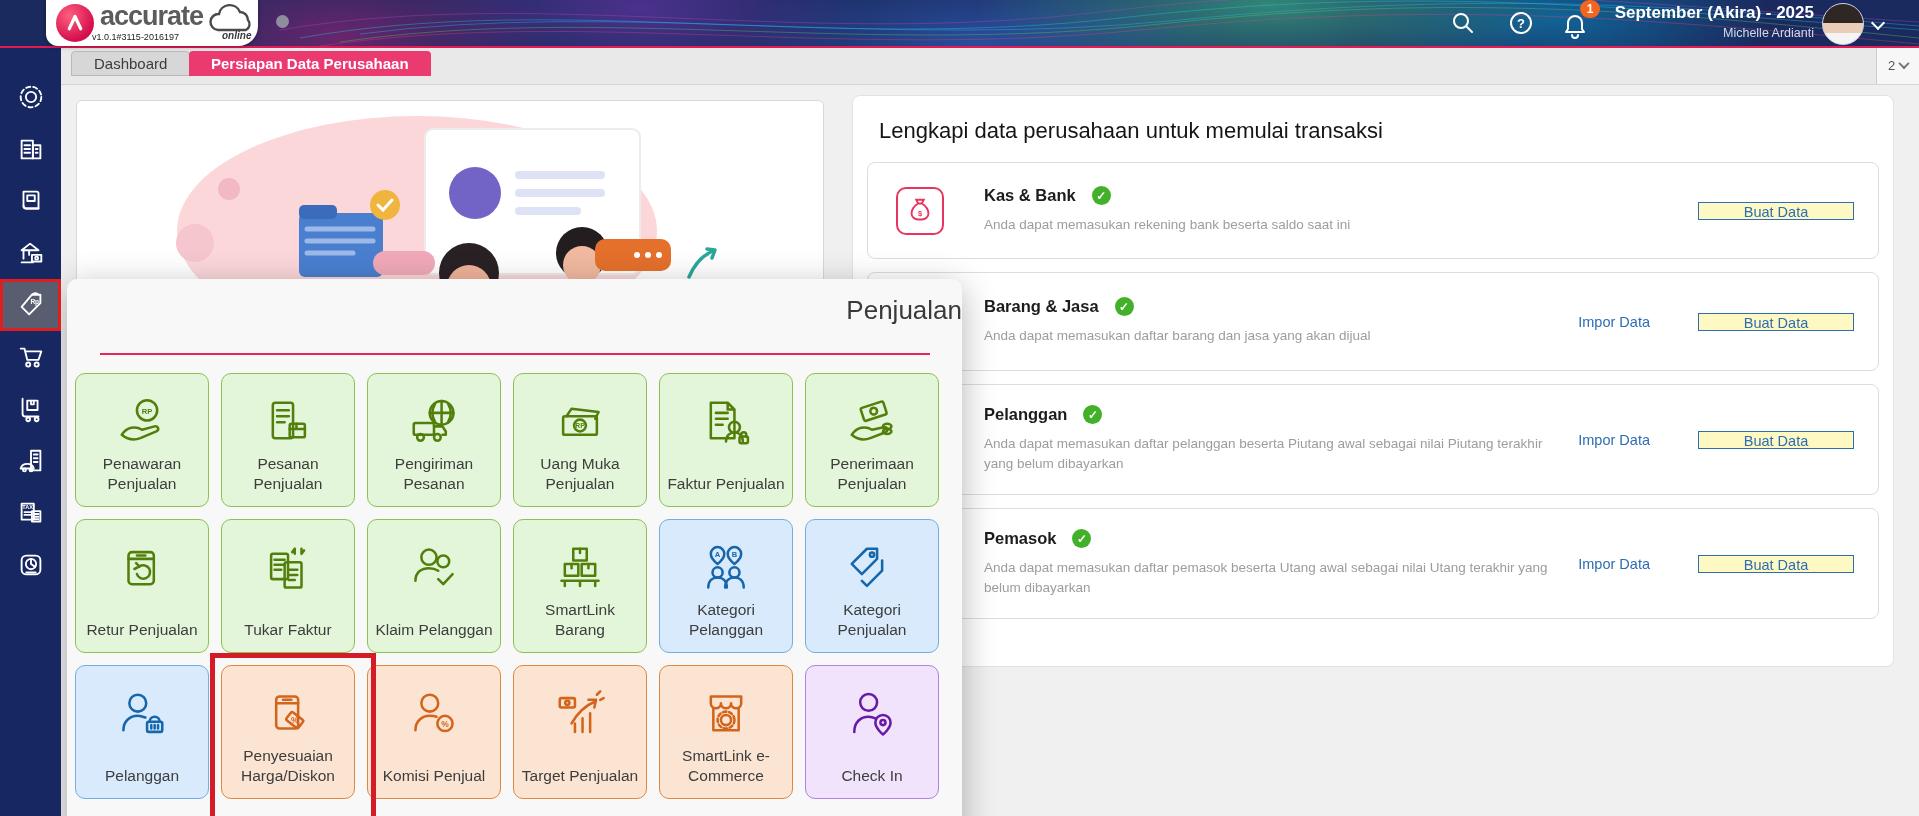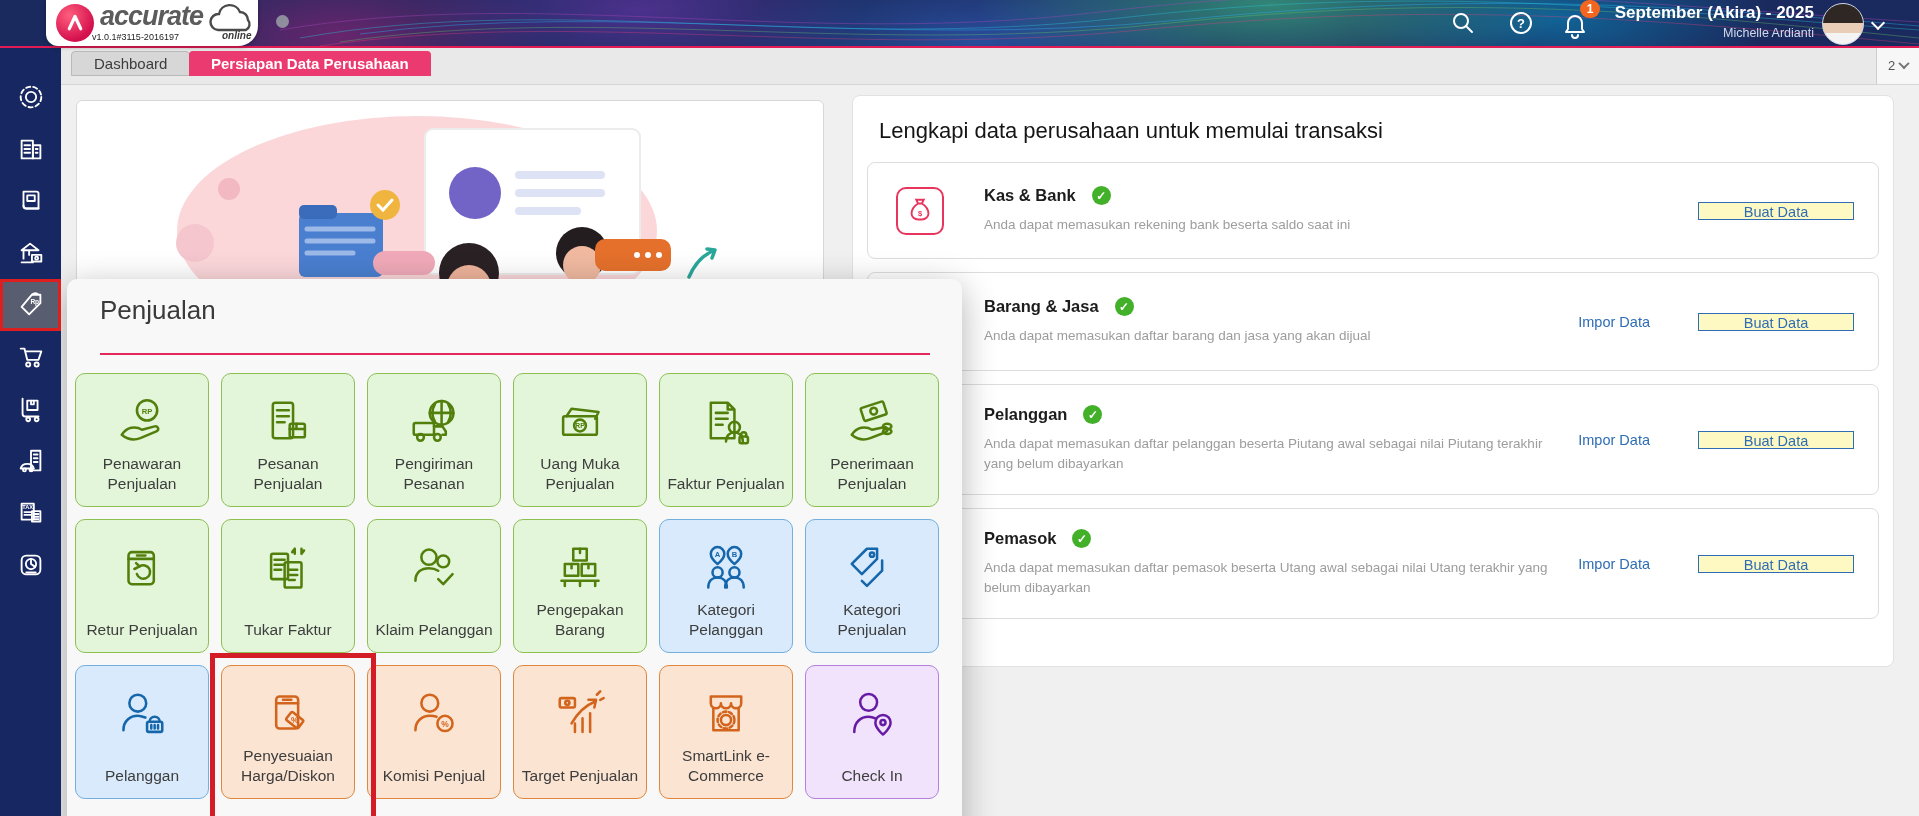--- a/index.html
+++ b/index.html
@@ -12,21 +12,21 @@
       radial-gradient(ellipse 300px 100px at 1560px 40%, rgba(0,205,255,.35), transparent 70%),
       radial-gradient(ellipse 320px 110px at 640px 20%, rgba(150,60,210,.40), transparent 70%),
       radial-gradient(ellipse 300px 120px at 340px 80%, rgba(220,30,130,.40), transparent 70%),
       #1a2a5e;
     border-bottom:2px solid #e31b54;z-index:60;}
   #wavesvg{position:absolute;left:0;top:0;}
   #logo-patch{position:absolute;left:46px;top:0;width:212px;height:46px;background:#fff;
     border-radius:0 0 20px 12px;box-shadow:0 1px 4px rgba(0,0,0,.35);}
   #logo-circle{position:absolute;left:10px;top:4px;width:38px;height:38px;border-radius:50%;
     background:radial-gradient(circle at 35% 30%,#ff5f7e,#d40f4d 70%);display:flex;align-items:center;justify-content:center;}
-  #logo-text{position:absolute;left:54px;top:1px;font-size:27px;font-weight:bold;font-style:italic;
+  #logo-text{position:absolute;left:54px;top:1px;font-size:27px;font-weight:bold;
     color:#5c5c5c;letter-spacing:-1px;}
   #logo-version{position:absolute;left:46px;top:32px;font-size:9px;color:#1c1c1c;}
   #logo-cloud{position:absolute;left:158px;top:2px;width:52px;height:42px;}
   #cloud-online{position:absolute;left:160px;top:30px;font-size:10px;font-weight:bold;font-style:italic;color:#3a3a3a;margin-left:16px;}
   #gray-dot{position:absolute;left:276px;top:15px;width:13px;height:13px;border-radius:50%;background:#9aa0a8;opacity:.85;}
   .topicon{position:absolute;top:10px;width:26px;height:26px;cursor:pointer;}
   #bell-badge{position:absolute;left:1580px;top:0px;min-width:20px;height:18px;border-radius:10px;
     background:#f4651f;color:#fff;font-size:12px;font-weight:bold;display:flex;align-items:center;justify-content:center;z-index:5;}
   #period{position:absolute;right:105px;top:3px;color:#fff;font-size:17px;font-weight:600;text-align:right;}
   #username{position:absolute;right:105px;top:26px;color:#d3d9ea;font-size:12.5px;text-align:right;}
@@ -73,21 +73,21 @@
     display:flex;align-items:center;justify-content:center;font-weight:bold;}
   .cdesc{font-size:13.5px;color:#9d9d9d;margin-top:10px;max-width:580px;line-height:1.45;}
   .cactions{display:flex;align-items:center;gap:48px;flex:none;margin-left:auto;padding-right:6px;}
   .import-link{font-size:14.5px;color:#2e6db4;cursor:pointer;}
   .buat-btn{width:156px;height:18px;background:#fef9c3;border:1px solid #2e6db4;border-radius:0;
     color:#2e6db4;font-size:14.5px;cursor:pointer;font-family:"Liberation Sans",sans-serif;}
   
   #popup{position:absolute;left:6px;top:195px;width:895px;height:640px;background:#f8f8f8;
     border-radius:10px 10px 0 0;box-shadow:0 8px 34px rgba(0,0,0,.30);z-index:40;box-sizing:border-box;
     padding:16px 0 0 8px;}
-  #popup-title{font-size:26px;color:#3a3a3a;margin-left:25px;height:30px;}
+  #popup-title{font-size:26px;color:#3a3a3a;margin-left:25px;height:30px;text-align:right;}
   #popup-rule{width:830px;height:2px;background:#e4285b;margin:28px 0 0 25px;}
   #tile-grid{display:grid;grid-template-columns:repeat(6,134px);grid-auto-rows:134px;gap:12px;margin-top:18px;}
   .tile{border-radius:10px;display:flex;flex-direction:column;align-items:center;cursor:pointer;box-sizing:border-box;}
   .tile svg{width:54px;height:54px;margin:22px 0 auto 0;}
   .tlabel{font-size:15.5px;color:#3d3d3d;text-align:center;line-height:1.3;margin-bottom:12px;padding:0 4px;}
   .tile.green{background:#e4f6da;border:1px solid #8cc152;color:#527f0b;}
   .tile.blue{background:#d8eafc;border:1px solid #72aede;color:#1566ab;}
   .tile.orange{background:#fbe4d2;border:1px solid #e0873f;color:#d2641c;}
   .tile.purple{background:#f0e3fb;border:1px solid #b37fe0;color:#671ba5;}
   #red-tile-box{position:absolute;left:143px;top:374px;width:156px;height:158px;border:5px solid #d31c25;z-index:6;pointer-events:none;}
@@ -437,21 +437,21 @@
       <div class="tile green">
         <svg viewBox="0 0 64 64">
           <rect x="24" y="8" width="16" height="14" class="ic"></rect>
             <path d="M32 8 v5" class="ic"></path>
           <rect x="14" y="26" width="16" height="14" class="ic"></rect>
             <path d="M22 26 v5" class="ic"></path>
           <rect x="34" y="26" width="16" height="14" class="ic"></rect>
             <path d="M42 26 v5" class="ic"></path>
           <path d="M10 46 h44 M14 46 v6 M32 46 v6 M50 46 v6" class="ic"></path>
         </svg>
-        <div class="tlabel">Pengepakan Barang</div>
+        <div class="tlabel">SmartLink Barang</div>
       </div>
 
       <div class="tile blue">
         <svg viewBox="0 0 64 64">
           <path d="M22 6 a8 8 0 0 1 8 8 c0 6 -8 12 -8 12 s-8 -6 -8 -12 a8 8 0 0 1 8 -8 z" class="ic" stroke-width="2.4"></path>
           <text x="22" y="17.5" text-anchor="middle" font-size="9" class="ict">A</text>
           <path d="M42 6 a8 8 0 0 1 8 8 c0 6 -8 12 -8 12 s-8 -6 -8 -12 a8 8 0 0 1 8 -8 z" class="ic" stroke-width="2.4"></path>
           <text x="42" y="17.5" text-anchor="middle" font-size="9" class="ict">B</text>
           <circle cx="22" cy="36" r="6" class="ic" stroke-width="2.4"></circle>
           <path d="M11 54 c0 -8 5 -12 11 -12 s11 4 11 12" class="ic" stroke-width="2.4"></path>

